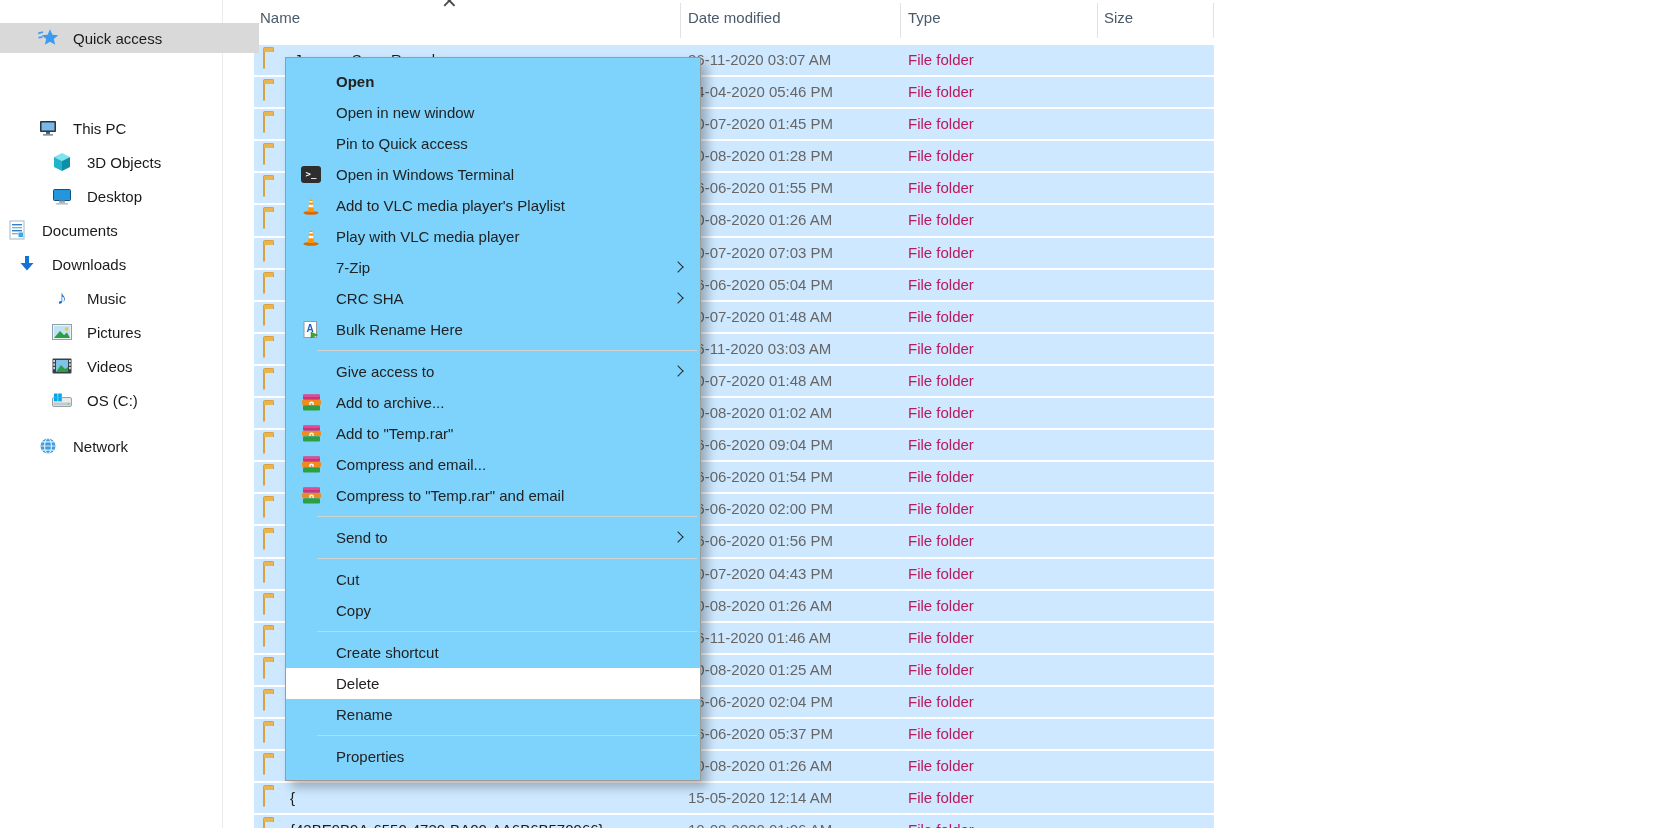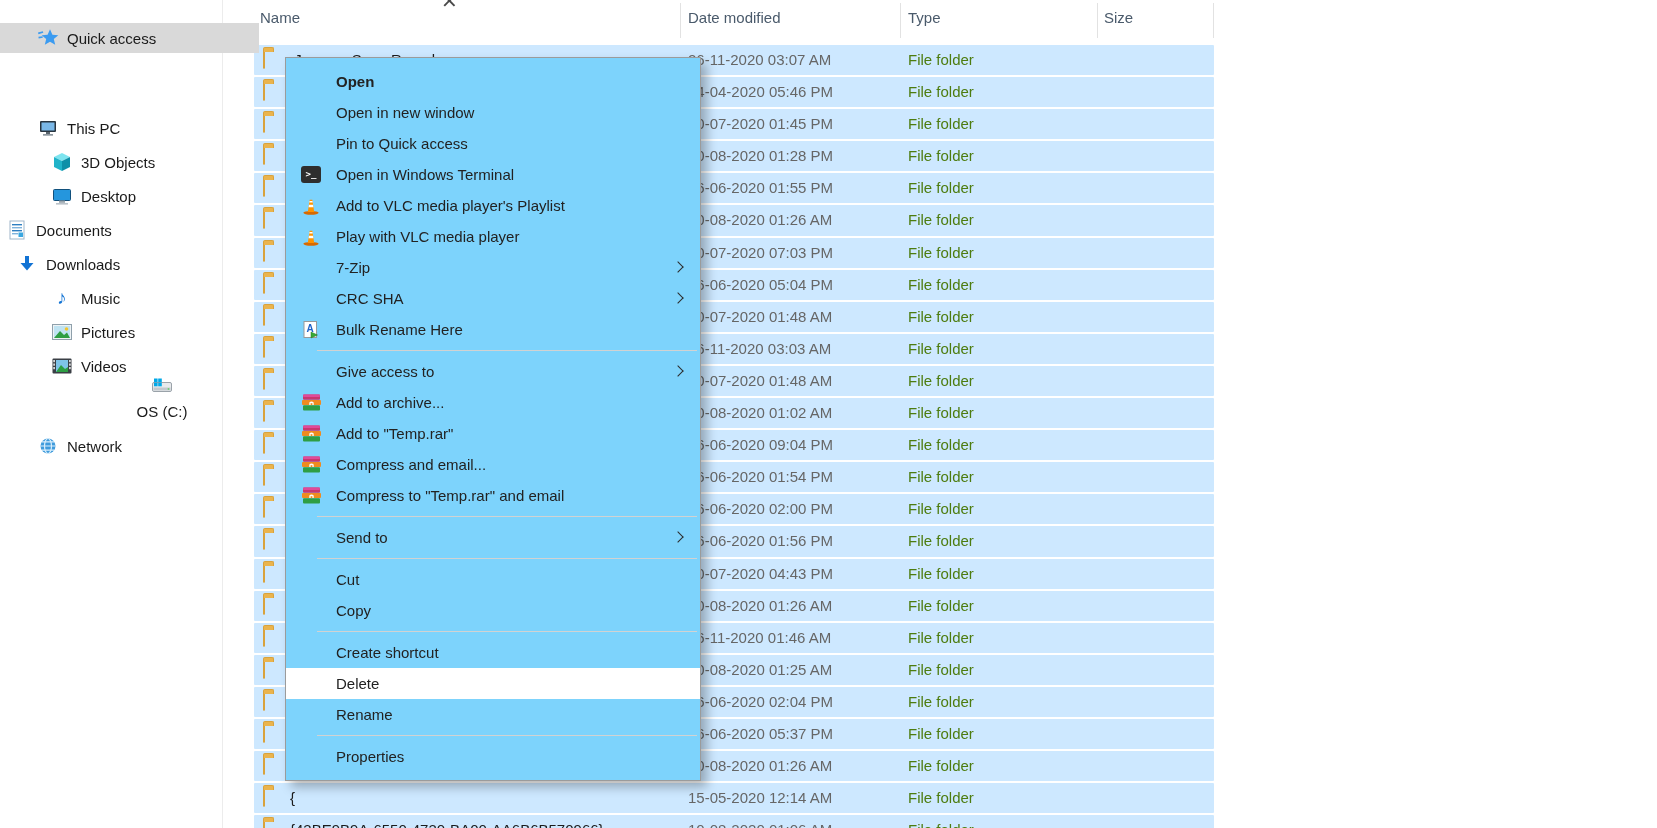--- a/index.html
+++ b/index.html
@@ -5,41 +5,41 @@
   html,body{margin:0;padding:0;background:#fff}
   .app{position:relative;width:1657px;height:828px;background:#fff;overflow:hidden;
        font-family:"Liberation Sans",sans-serif;font-size:15px;color:#1a1a1a;cursor:default}
 
   
   .close-x{position:absolute;left:441px;top:-11px;font-size:20px;color:#4a4a4a;z-index:60}
 
   
   .sidebar{position:absolute;left:0;top:0;width:222px;height:828px;background:#fff;z-index:5}
   .pane-line{position:absolute;left:222px;top:0;width:1px;height:828px;background:#ececec}
-  .side-item{position:absolute;left:0;width:222px;height:30px;display:flex;align-items:center;gap:8px;white-space:nowrap}
+  .side-item{position:absolute;left:0;width:222px;height:30px;display:flex;align-items:center;gap:14px;white-space:nowrap}
   .side-item.selected{background:#d9d9d9}
   .side-item.lv0{padding-left:37px}
   .side-item.lv1{padding-left:51px}
   .side-item .icon{width:22px;height:20px;flex:none;display:flex;align-items:center;justify-content:center}
 
   
   .main{position:absolute;left:230px;top:0;width:1434px;height:607px}
   .hdr-col{position:absolute;top:9px;color:#4a5a6b;white-space:nowrap}
   .col-line{position:absolute;top:3px;width:1px;height:35px;background:#e2e2e2}
 
   .rows{position:absolute;left:24px;top:45px;width:960px}
   .row{position:relative;height:30.1px;margin-bottom:2px;background:#cde8ff;border-radius:1px}
   .row .ficon{position:absolute;left:9px;top:6px}
   .folder{width:20px;height:16px;position:relative;background:linear-gradient(180deg,#ffe28e,#f7c254);
           border:1px solid #d9a23c;border-radius:1px;box-sizing:border-box}
   .folder::before{content:"";position:absolute;left:-1px;top:-4px;width:9px;height:4px;background:#eab44e;
           border:1px solid #d9a23c;border-bottom:none;border-radius:2px 2px 0 0}
   .row .rname{position:absolute;left:36px;top:6px;white-space:nowrap;color:#1c1c1c}
   .row .rdate{position:absolute;left:434px;top:6px;white-space:nowrap;color:#666}
-  .row .rtype{position:absolute;left:654px;top:6px;white-space:nowrap;color:#4d7c0f}
+  .row .rtype{position:absolute;left:654px;top:6px;white-space:nowrap;color:#be185d}
 
   
   .menu{position:absolute;left:285px;top:57px;width:414px;background:#7dd3fc;
         border:1px solid #9b9b9b;box-shadow:6px 6px 10px rgba(0,0,0,.28);
         padding:8px 0;z-index:50}
   .mi{position:relative;height:31px;display:flex;align-items:center;padding-left:50px;color:#222;white-space:nowrap}
   .mi.default{font-weight:bold}
   .mi.hovered{background:#ffffff}
   .mi .micon{position:absolute;left:13px;top:0;height:31px;width:24px;display:flex;align-items:center;justify-content:center}
   .msep{height:1px;background:#d2d2d2;margin:5px 3px 5px 31px}
@@ -146,21 +146,21 @@
               <rect x="1.3" y="5.5" width="1.6" height="2.2"></rect>
               <rect x="1.3" y="9" width="1.6" height="2.2"></rect>
               <rect x="17.1" y="2" width="1.6" height="2.2"></rect>
               <rect x="17.1" y="5.5" width="1.6" height="2.2"></rect>
               <rect x="17.1" y="9" width="1.6" height="2.2"></rect>
             </g>
           </svg>
         </span>
         <span>Videos</span>
       </div>
-      <div class="side-item lv1" style="top: 375px; flex-direction: column;">
+      <div class="side-item lv1" style="top: 385px;">
         <span class="icon">
           <svg width="20" height="15" viewBox="0 0 20 15">
             <rect x="0.5" y="4.5" width="19" height="9" rx="1.5" fill="#e8eaec" stroke="#9aa2a9"></rect>
             <rect x="1.5" y="9.5" width="17" height="3" fill="#c3c9ce"></rect>
             <circle cx="16.5" cy="11" r="0.9" fill="#6fd16f"></circle>
             <g fill="#00a8e8">
               <rect x="2" y="0.5" width="3.6" height="3.6"></rect>
               <rect x="6.2" y="0.5" width="3.6" height="3.6"></rect>
               <rect x="2" y="4.7" width="3.6" height="3.6"></rect>
               <rect x="6.2" y="4.7" width="3.6" height="3.6"></rect>

